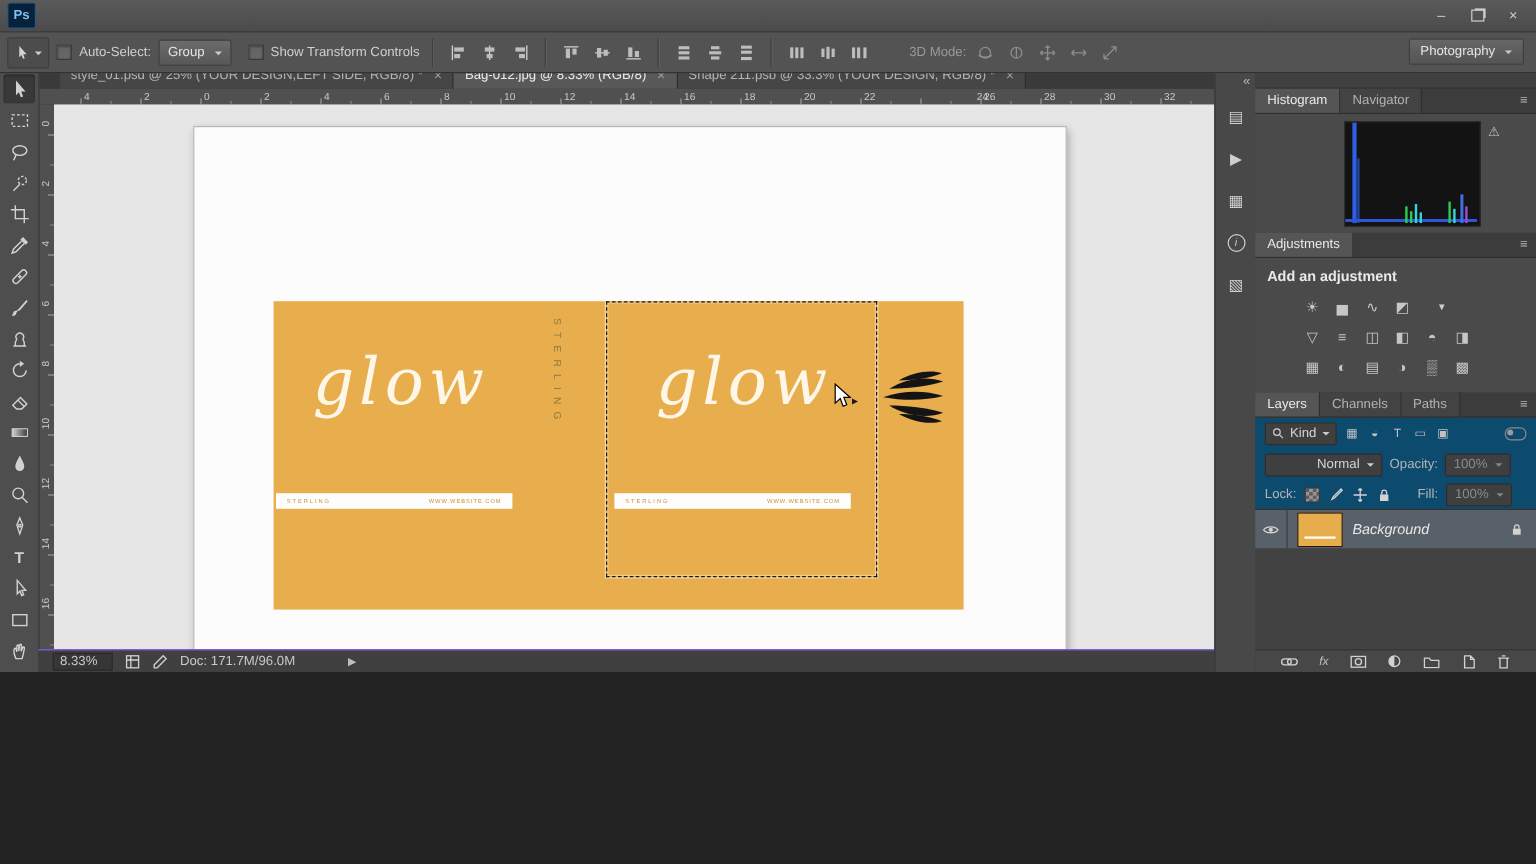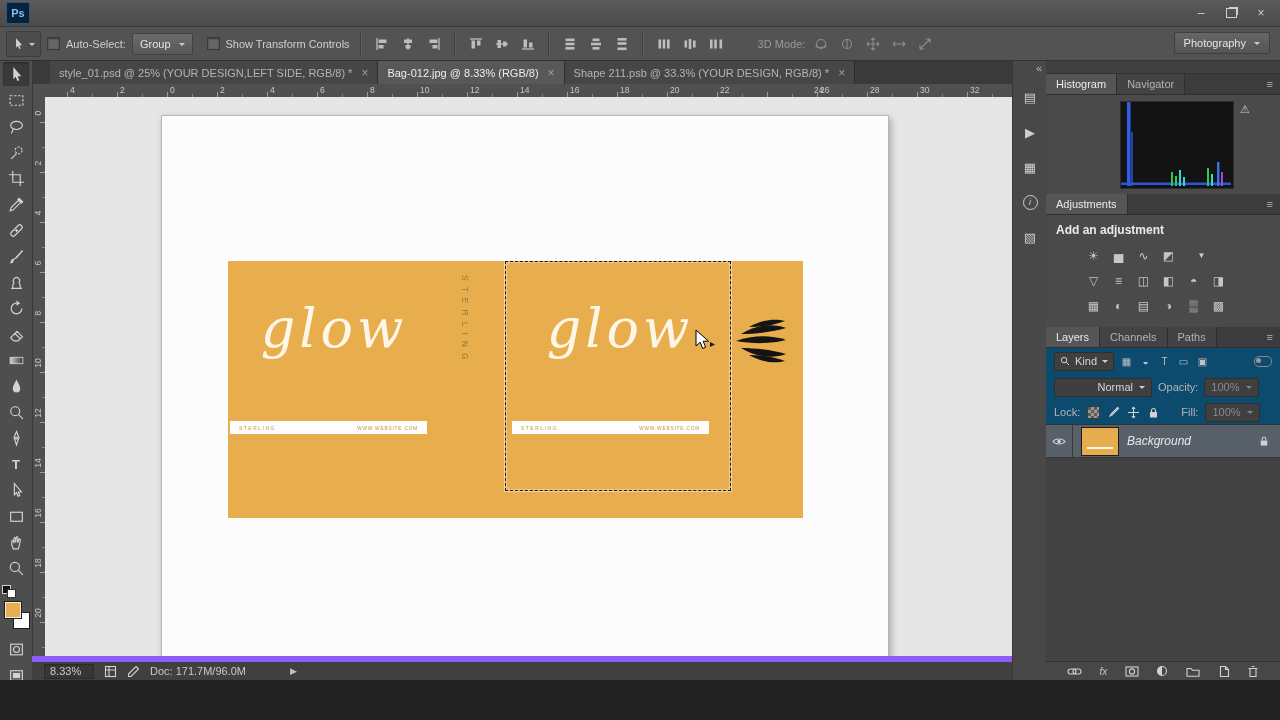--- a/index.html
+++ b/index.html
@@ -1,16 +1,16 @@
 <!DOCTYPE html>
 <html><head>
 <meta charset="utf-8">
 <style>
   html,body{margin:0;padding:0;background:#222;}
-  .app{position:relative;width:1280px;height:680px;background:#535353;overflow:hidden;
+  .app{position:relative;width:1280px;height:560px;background:#535353;overflow:hidden;
        font-family:"Liberation Sans",sans-serif;font-size:11px;color:#d6d6d6;}
   svg{display:block}
   .ti{stroke:#d2d2d2;fill:none;stroke-width:1.1}
   .fi{fill:#d2d2d2;stroke:none}
   .gi{stroke:#8d8d8d;fill:none;stroke-width:1.1}
   .oi{stroke:#bdbdbd;fill:#bdbdbd;stroke-width:0}
   
   .menubar{position:absolute;top:0;left:0;right:0;height:26px;background:linear-gradient(#5a5a5a,#4b4b4b);
            border-bottom:1px solid #383838;display:flex;align-items:center;z-index:30}
   .ps-logo{width:22px;height:20px;margin:0 10px 0 6px;background:#07233b;border:1px solid #2e5879;border-radius:2px;
@@ -39,21 +39,21 @@
   .tool{width:26px;height:24px;display:flex;align-items:center;justify-content:center;margin:1px 0;flex:none}
   .tool.active{background:#393939;border-radius:2px;box-shadow:inset 0 1px 2px #242424}
   .tool-letter{font-size:13px;font-weight:bold;color:#d2d2d2;line-height:1}
   .swatches{position:relative;width:28px;height:30px;margin-top:4px;flex:none}
   .swatch-fg{position:absolute;left:2px;top:0;width:16px;height:16px;border:1px solid #1e1e1e;box-shadow:inset 0 0 0 1px #ededed}
   .swatch-bg{position:absolute;left:11px;top:11px;width:15px;height:15px;background:#fdfdfd;border:1px solid #1e1e1e}
   .mini-default{position:relative;width:14px;height:12px;margin:4px 0 0 2px;align-self:flex-start;flex:none}
   .mini-default .f{position:absolute;left:0;top:0;width:7px;height:7px;background:#111;border:1px solid #cfcfcf}
   .mini-default .b{position:absolute;left:5px;top:4px;width:7px;height:7px;background:#fdfdfd;border:1px solid #333}
   
-  .docarea{position:absolute;left:32px;top:61px;width:980px;height:641px;background:#0369a1}
+  .docarea{position:absolute;left:32px;top:51px;width:980px;height:641px;background:#0369a1}
   .tabbar{height:23px;background:#3a3a3a;display:flex;border-bottom:1px solid #2d2d2d;padding-left:18px}
   .doc-tab{display:flex;align-items:center;gap:9px;padding:0 9px;background:#464646;border-right:1px solid #2d2d2d;
            color:#b4b4b4;font-size:11px;white-space:nowrap}
   .doc-tab.active{background:#585858;color:#ededed}
   .tab-close{color:#9d9d9d;font-size:12px;line-height:1}
   .ruler-corner{position:absolute;top:23px;left:0;width:13px;height:13px;background:#505050;border-right:1px solid #353535;border-bottom:1px solid #353535}
   .hruler{position:absolute;top:23px;left:13px;right:0;height:13px;background:#505050;border-bottom:1px solid #353535;overflow:hidden}
   .htick{position:absolute;bottom:0;width:1px;height:5px;background:#9b9b9b}
   .htick.mid{height:3px;opacity:.7}
   .hlabel{position:absolute;top:1px;font-size:8.5px;color:#c8c8c8}
@@ -74,21 +74,21 @@
   .bar{position:absolute;top:160px;height:13px;width:197px;background:#fdfdfd;display:flex;align-items:center;
        justify-content:space-between;padding:0 9px;box-sizing:border-box}
   .bar.lft{left:2px}.bar.rgt{left:284px}
   .bar-brand{font-size:6px;letter-spacing:2px;color:#c8953b;transform:scale(.8);transform-origin:left center}
   .bar-url{font-size:6px;letter-spacing:1px;color:#c8953b;transform:scale(.8);transform-origin:right center}
   .marquee{position:absolute;left:460px;top:164px;width:224px;height:228px;border:1px dashed #161616;
            box-shadow:0 0 0 1px rgba(255,255,255,.5), inset 0 0 0 1px rgba(255,255,255,.35)}
   .ornament{position:absolute;left:688px;top:221px}
   .cursor{position:absolute;left:650px;top:232px;z-index:5}
   
-  .statusbar{position:absolute;left:32px;bottom:0;width:980px;height:18px;background:#404040;border-top:6px solid #8b5cf6;
+  .statusbar{position:absolute;left:32px;bottom:0;width:980px;height:18px;background:#404040;border-top:1px solid #8b5cf6;
              display:flex;align-items:center;gap:10px;padding-left:12px;color:#c9c9c9;z-index:21}
   .zoom-box{background:#363636;border:1px solid #2a2a2a;height:13px;line-height:13px;padding:0 5px;min-width:38px}
   .status-play{color:#bfbfbf;font-size:9px;margin-left:34px}
   
   .icondock{position:absolute;top:61px;left:1012px;width:34px;bottom:0;background:#484848;
             border-left:1px solid #373737;border-right:1px solid #2f2f2f;z-index:22}
   .dock-expand{text-align:right;padding:1px 5px 0 0;color:#b8b8b8;font-size:11px;line-height:12px}
   .dock-icon{width:34px;height:24px;margin-top:11px;display:flex;align-items:center;justify-content:center;
              color:#cfcfcf;font-size:13px}
   .dock-icon .circle{width:13px;height:13px;border:1px solid #cfcfcf;border-radius:50%;font-size:9px;

